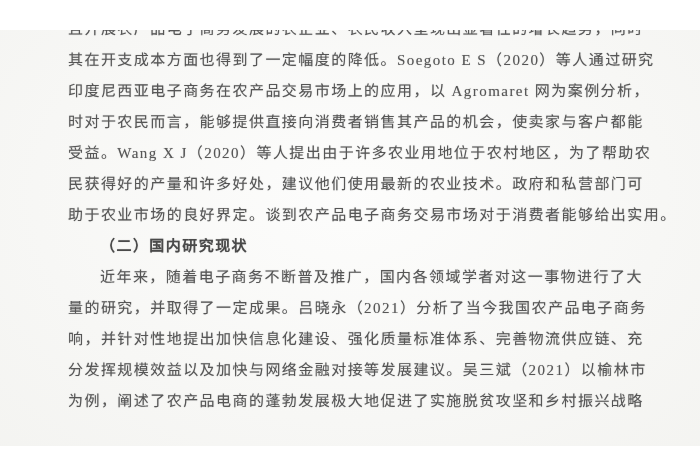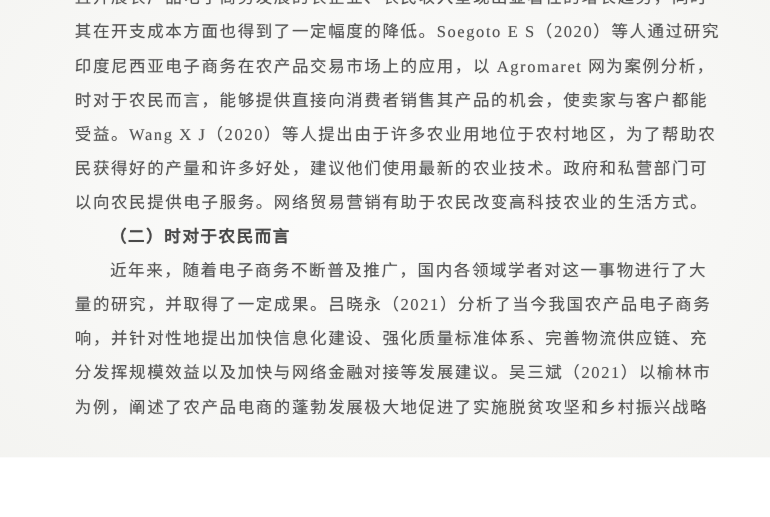--- a/index.html
+++ b/index.html
@@ -4,20 +4,21 @@
 <style>
   html, body { margin: 0; padding: 0; }
   .page {
     position: relative;
     width: 700px;
     height: 416px;
     overflow: hidden;
     background: #f9f9f7;
     background-image: radial-gradient(ellipse at 50% 40%, rgba(255,255,255,0.6) 0%, rgba(234,234,230,0.35) 100%);
     font-family: "Liberation Serif", "DejaVu Serif", serif;
+    margin-top: 30px;
   }
   .text-block {
     position: absolute;
     left: 68px;
     top: -16px;
     width: 590px;
     filter: blur(0.3px);
   }
   .line {
     height: 31px;
@@ -40,21 +41,21 @@
 <body>
 
 <div class="page">
   <div class="text-block">
     <div class="line">且开展农产品电子商务发展的农企业、农民收入呈现出显著性的增长趋势，同时</div>
     <div class="line">其在开支成本方面也得到了一定幅度的降低。Soegoto E S（2020）等人通过研究</div>
     <div class="line">印度尼西亚电子商务在农产品交易市场上的应用，以 Agromaret 网为案例分析，</div>
     <div class="line">时对于农民而言，能够提供直接向消费者销售其产品的机会，使卖家与客户都能</div>
     <div class="line">受益。Wang X J（2020）等人提出由于许多农业用地位于农村地区，为了帮助农</div>
     <div class="line">民获得好的产量和许多好处，建议他们使用最新的农业技术。政府和私营部门可</div>
-    <div class="line">以向农民提供电子服务。网络贸易营销有助于农民改变高科技农业的生活方式。</div>
-    <div class="line heading indent">（二）时对于农民而言</div>
+    <div class="line">助于农业市场的良好界定。谈到农产品电子商务交易市场对于消费者能够给出实用。</div>
+    <div class="line heading indent">（二）国内研究现状</div>
     <div class="line indent">近年来，随着电子商务不断普及推广，国内各领域学者对这一事物进行了大</div>
     <div class="line">量的研究，并取得了一定成果。吕晓永（2021）分析了当今我国农产品电子商务</div>
     <div class="line">响，并针对性地提出加快信息化建设、强化质量标准体系、完善物流供应链、充</div>
     <div class="line">分发挥规模效益以及加快与网络金融对接等发展建议。吴三斌（2021）以榆林市</div>
     <div class="line">为例，阐述了农产品电商的蓬勃发展极大地促进了实施脱贫攻坚和乡村振兴战略</div>
   </div>
 </div>
 
 </body></html>

